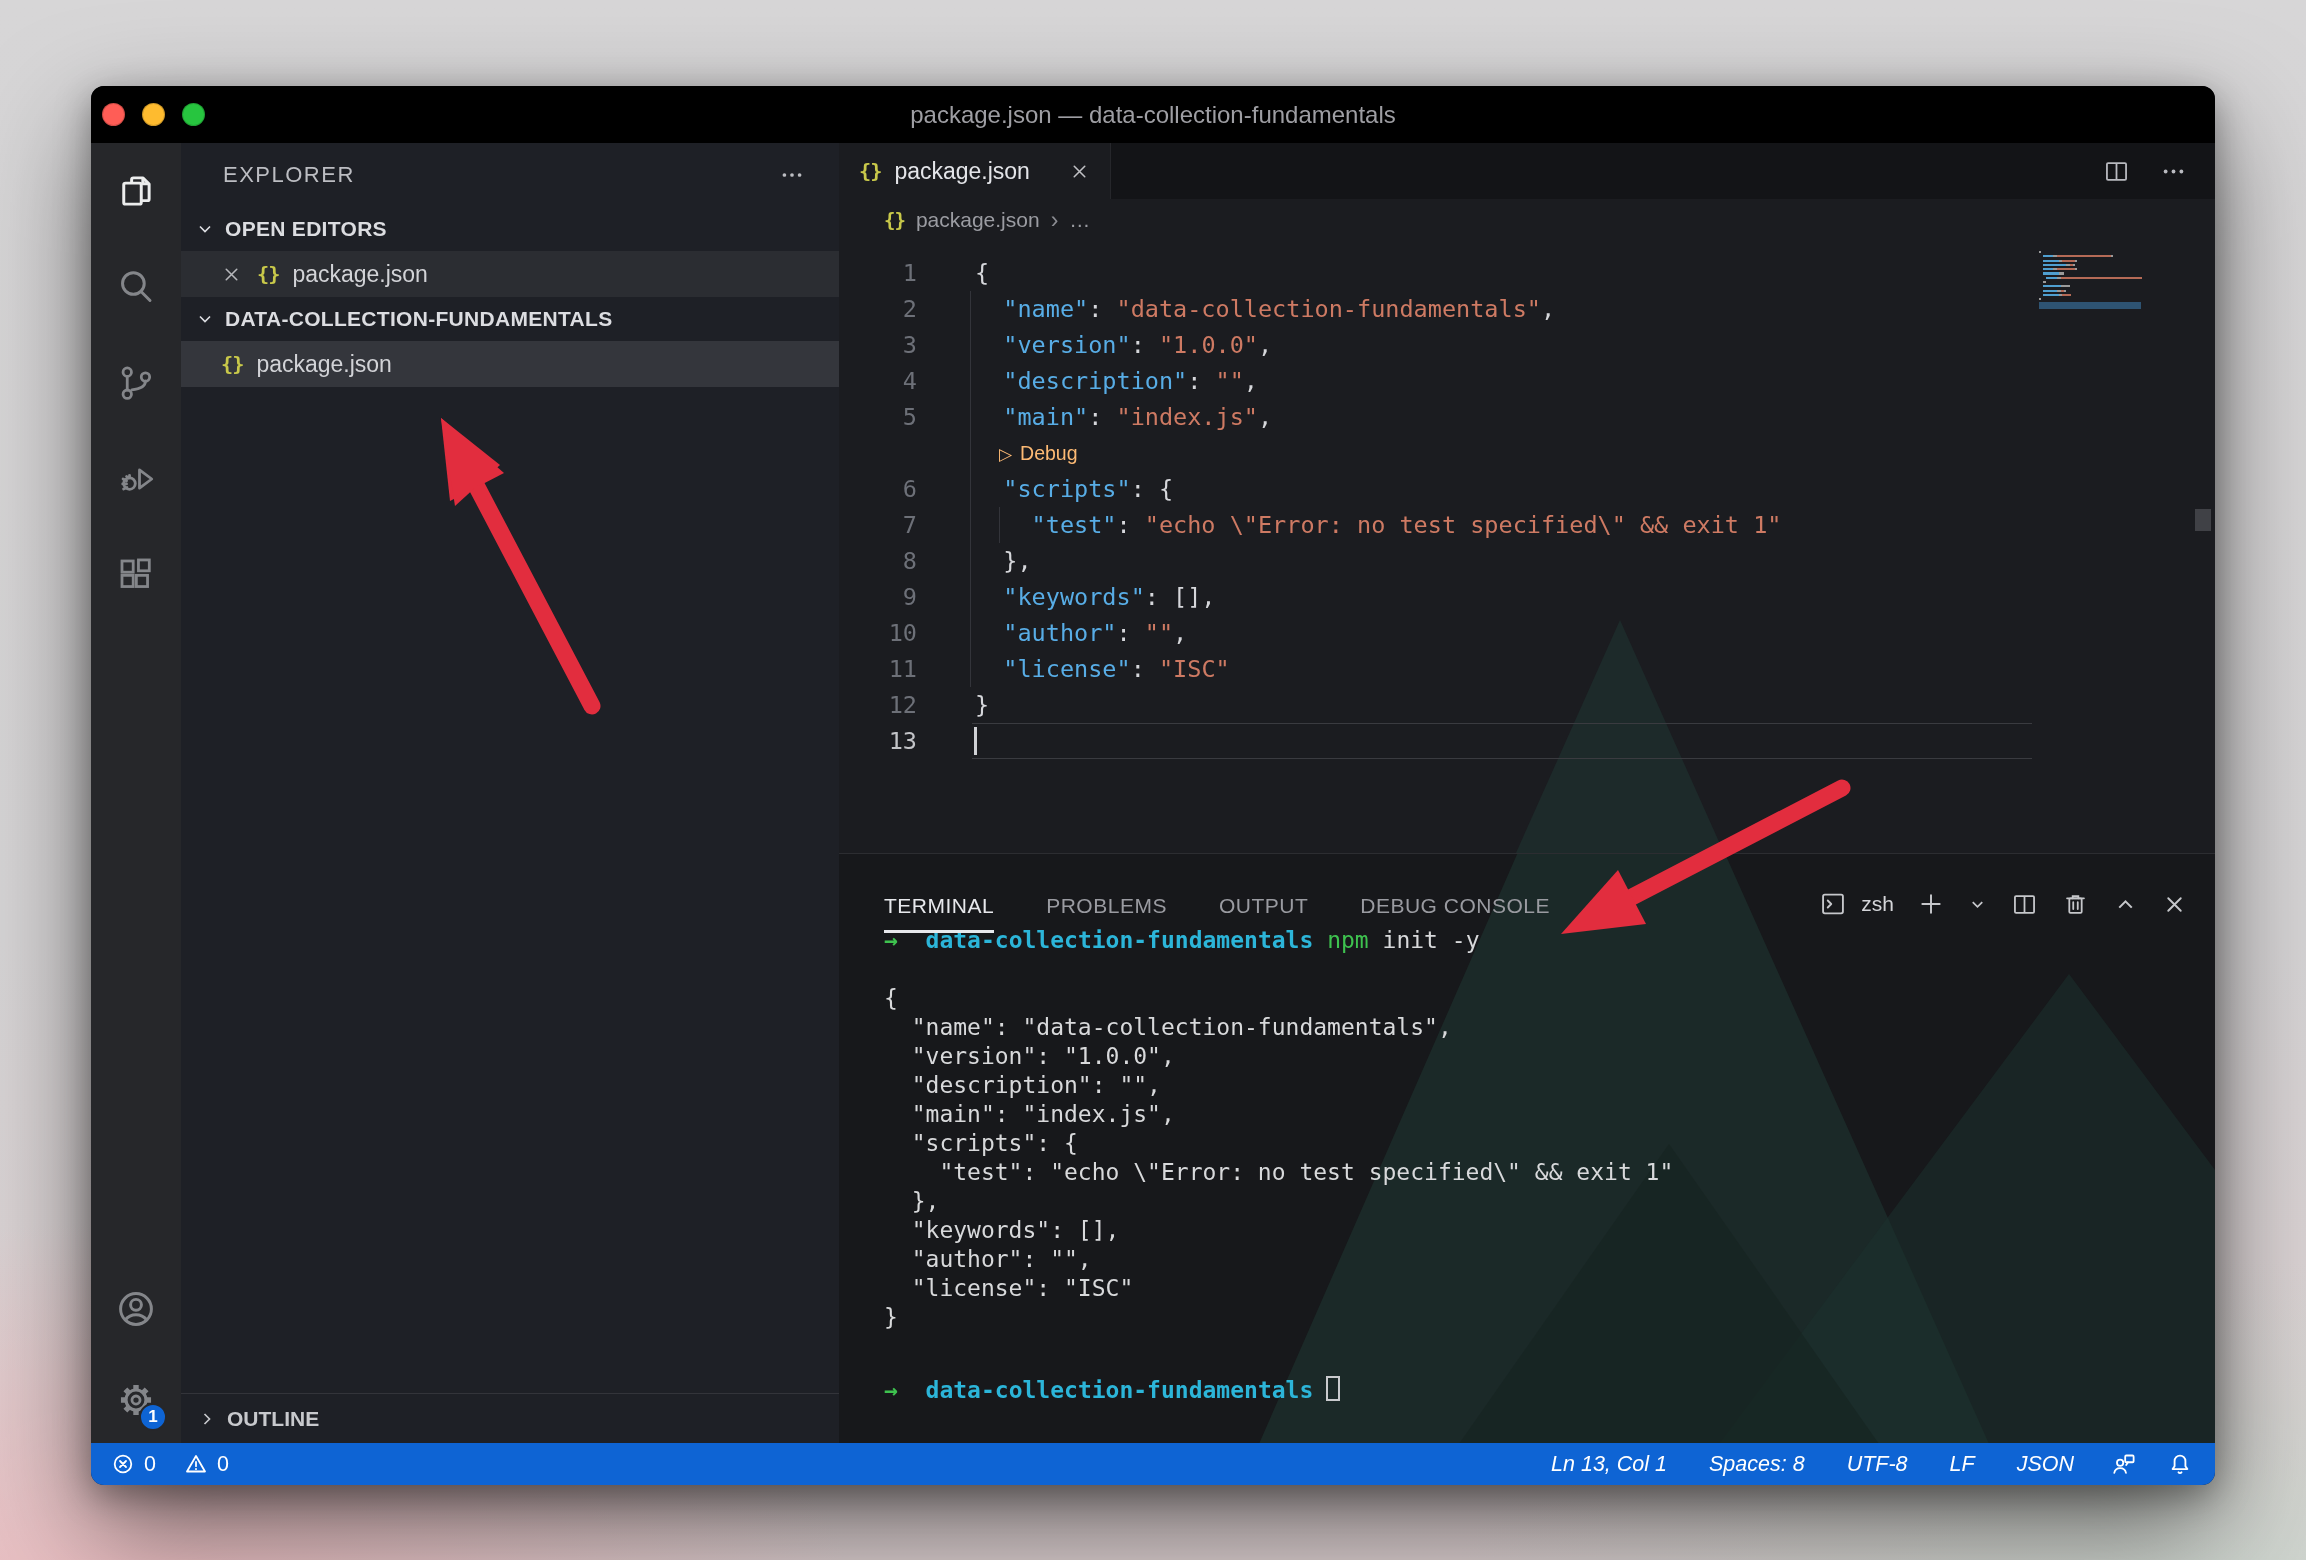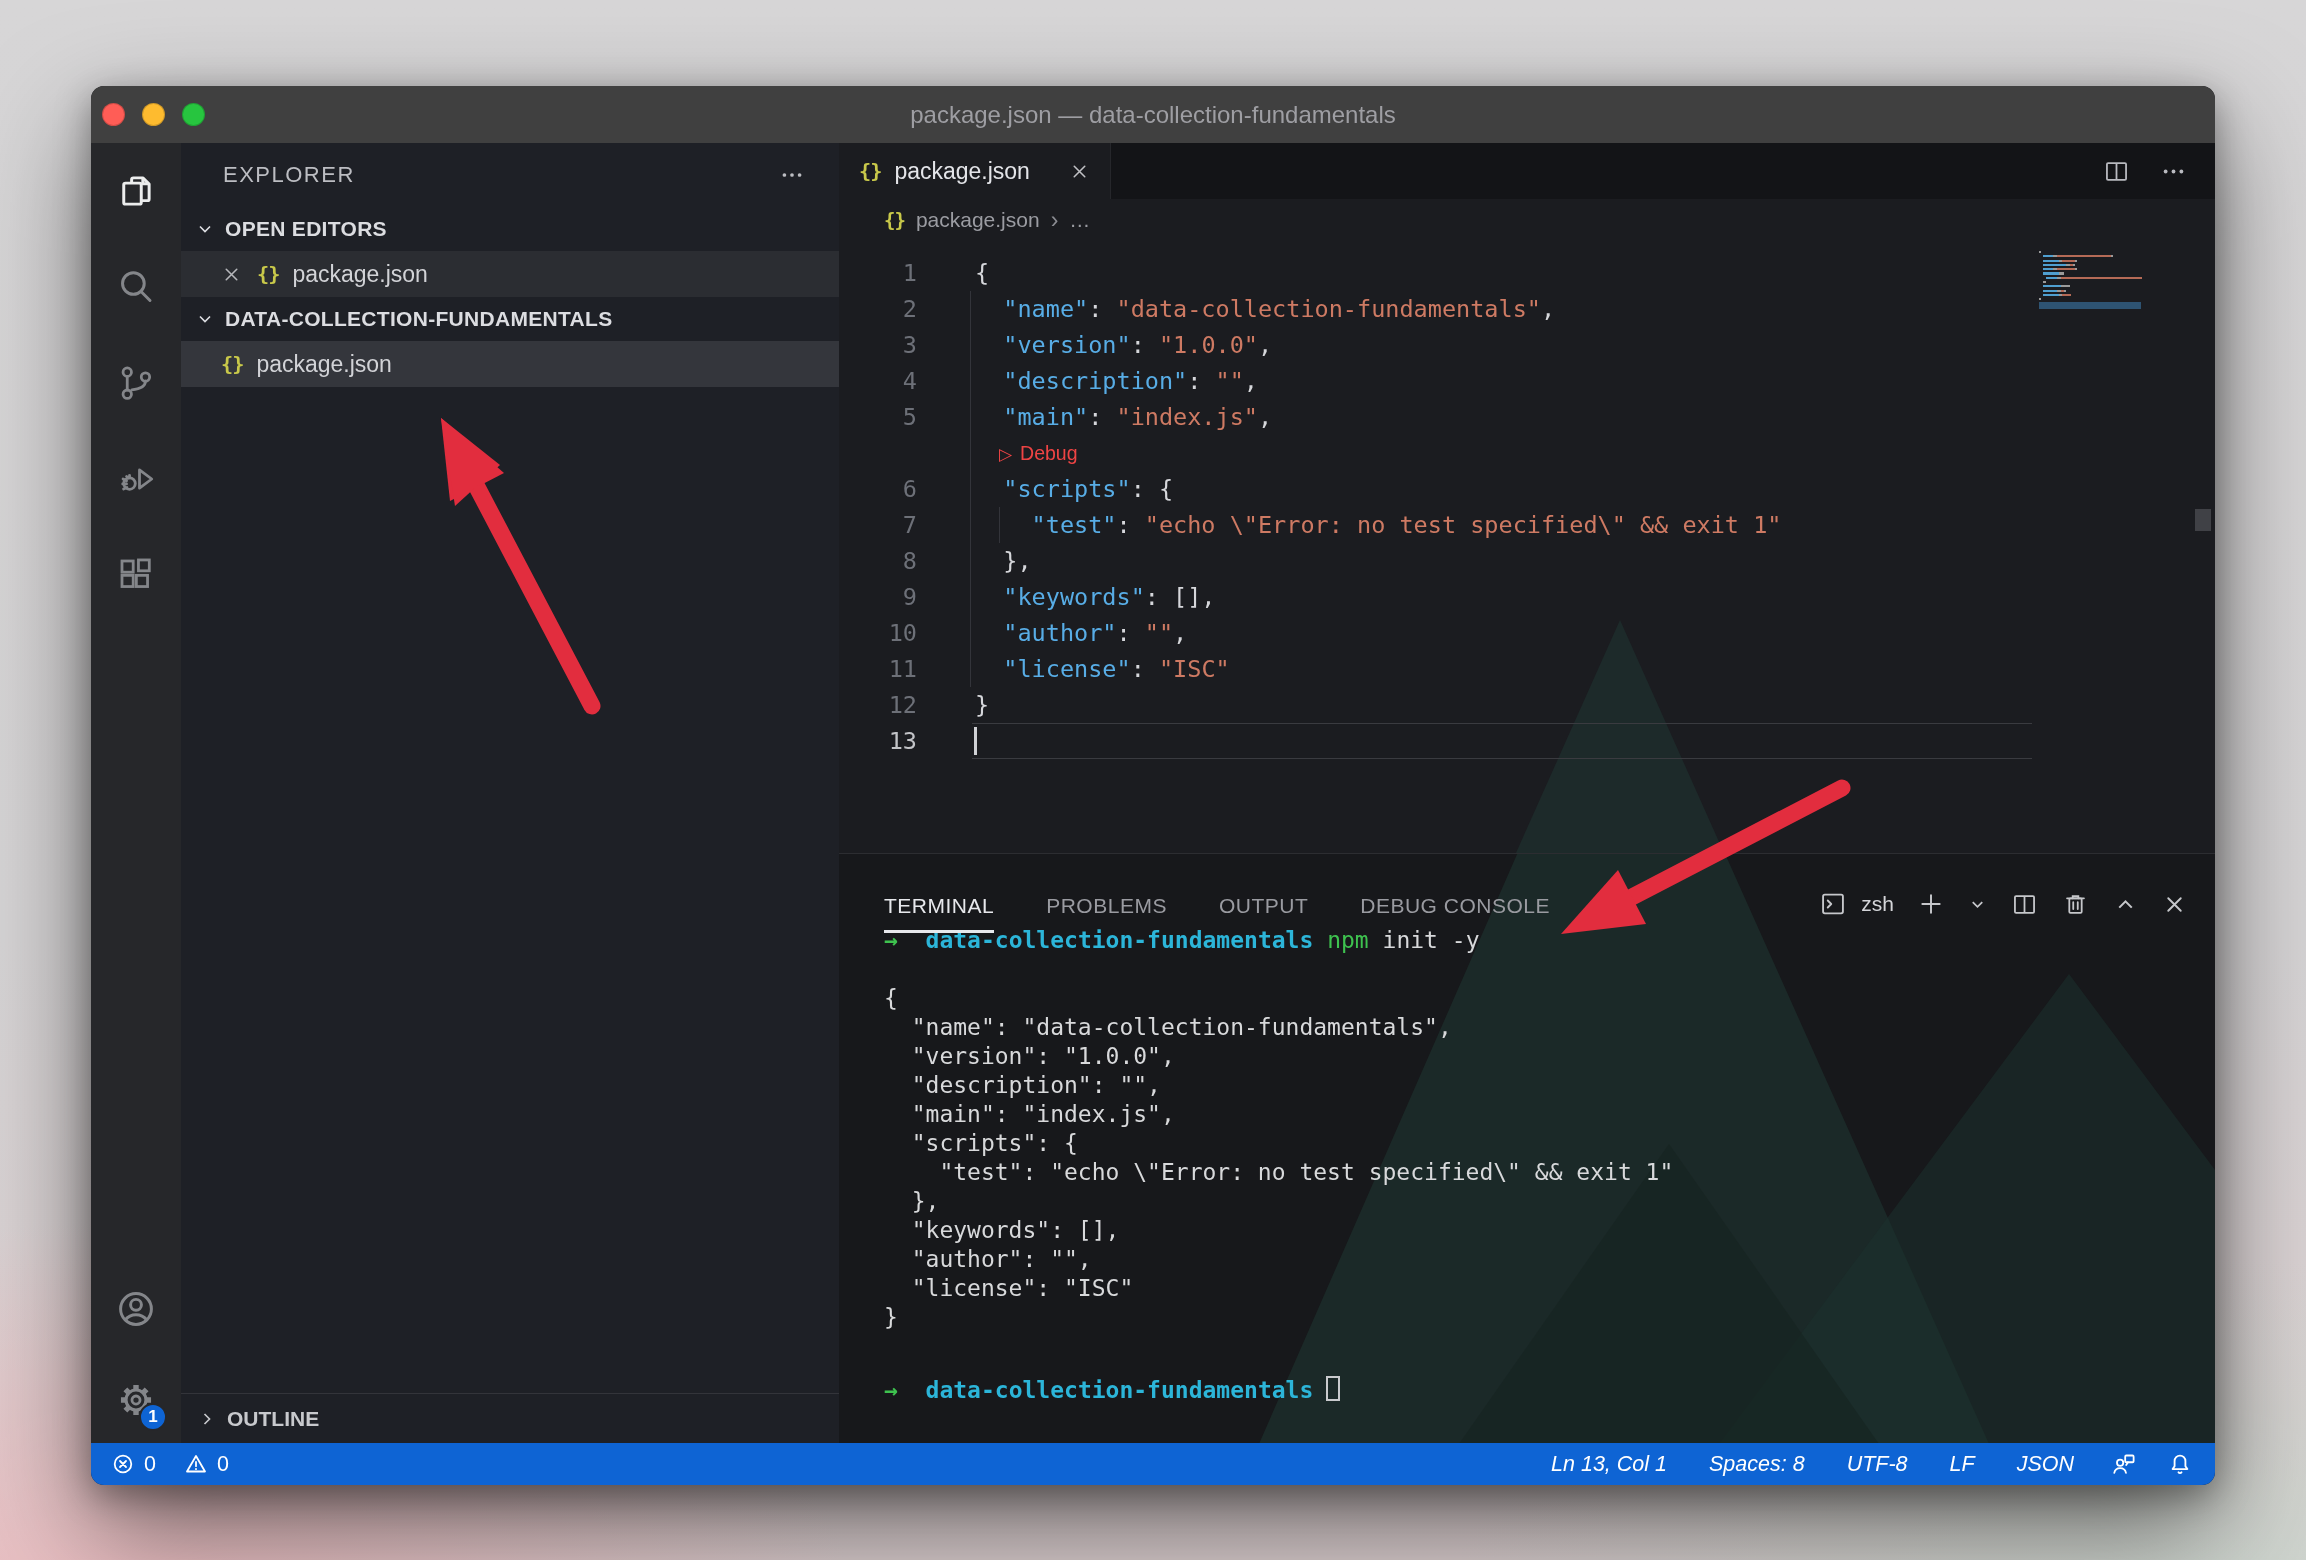--- a/index.html
+++ b/index.html
@@ -16,21 +16,21 @@
       radial-gradient(1100px 520px at 96% 104%, rgba(198,214,204,.8), rgba(198,214,204,0) 70%),
       linear-gradient(180deg,#d7d6d7 0%,#d6d4d5 60%,#ddd0d1 100%);
   }
   .window{
     position:absolute; left:91px; top:86px; width:2124px; height:1399px;
     border-radius:13px; overflow:hidden; background:#1b1c20;
     box-shadow:0 45px 110px rgba(0,0,0,.5), 0 10px 35px rgba(0,0,0,.35);
     display:flex; flex-direction:column;
   }
   
-  .titlebar{height:57px; background:#404040; flex:0 0 auto; position:relative;
+  .titlebar{height:57px; background:#000000; flex:0 0 auto; position:relative;
     display:flex; align-items:center; justify-content:center;}
   .lights{position:absolute; left:11px; top:0; height:100%; display:flex; align-items:center; gap:17px;}
   .light{width:23px; height:23px; border-radius:50%; border:1px solid rgba(0,0,0,.18);}
   .light.r{background:#ff5d56;} .light.y{background:#febb2f;} .light.g{background:#27c53f;}
   .wtitle{color:#9e9ea3; font-size:24px;}
   
   .main{flex:1; display:flex; min-height:0;}
   .activitybar{width:90px; background:#26272a; display:flex; flex-direction:column; align-items:center; flex:0 0 auto;}
   .ab-item{width:90px; height:96px; display:flex; align-items:center; justify-content:center; color:#84868a; position:relative;}
   .ab-item.active{color:#eceded;}
@@ -67,21 +67,21 @@
   .bc-sep{color:#8b8c92; font-size:23px;}
   
   .code-area{height:612px; position:relative; overflow:hidden;
     font-family:"DejaVu Sans Mono",monospace; font-size:23.5px; flex:0 0 auto;}
   .code-rows{position:absolute; inset:0; padding-top:14px;}
   .code-row{height:36px; line-height:36px; display:flex; white-space:pre;}
   .gutter{width:78px; text-align:right; color:#6d7078; flex:0 0 auto;}
   .gutter.cur{color:#c2c3c7;}
   .ctext{padding-left:58px;}
   .key{color:var(--code-key);} .str{color:var(--code-str);} .pn{color:#d6d7db;}
-  .codelens{height:36px; line-height:36px; padding-left:160px; color:#ef4444;
+  .codelens{height:36px; line-height:36px; padding-left:160px; color:#fdba74;
     font-family:"Liberation Sans",sans-serif; font-size:19.5px;}
   .codelens .tri{font-size:17px; margin-right:8px;}
   .iguide{position:absolute; width:1px; background:#33343a;}
   .ig1{left:131px; top:50px; height:396px;}
   .ig2{left:160px; top:266px; height:36px;}
   .curline{position:absolute; left:133px; right:183px; top:482px; height:36px;
     border-top:1px solid #3a3b40; border-bottom:1px solid #3a3b40;}
   .cursor{position:absolute; left:135px; top:486px; width:3px; height:28px; background:#d0d1d5;}
   .minimap{position:absolute; top:10px; right:74px; width:102px;}
   .mm-row{height:2.2px; margin-bottom:2.1px; white-space:nowrap; font-size:0;}

